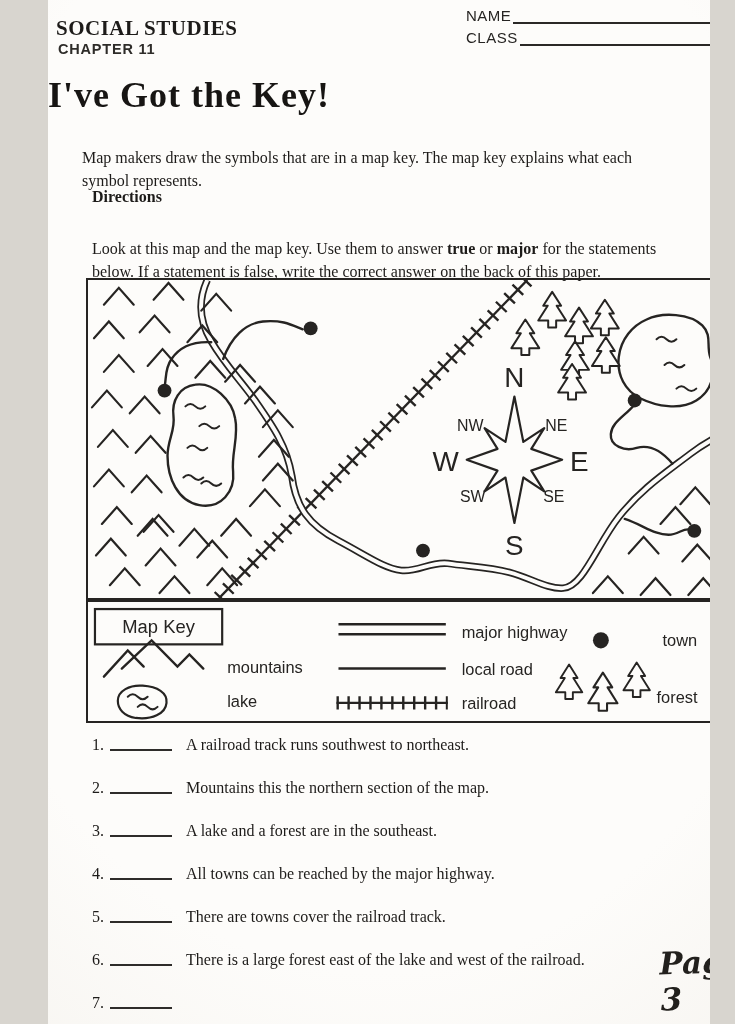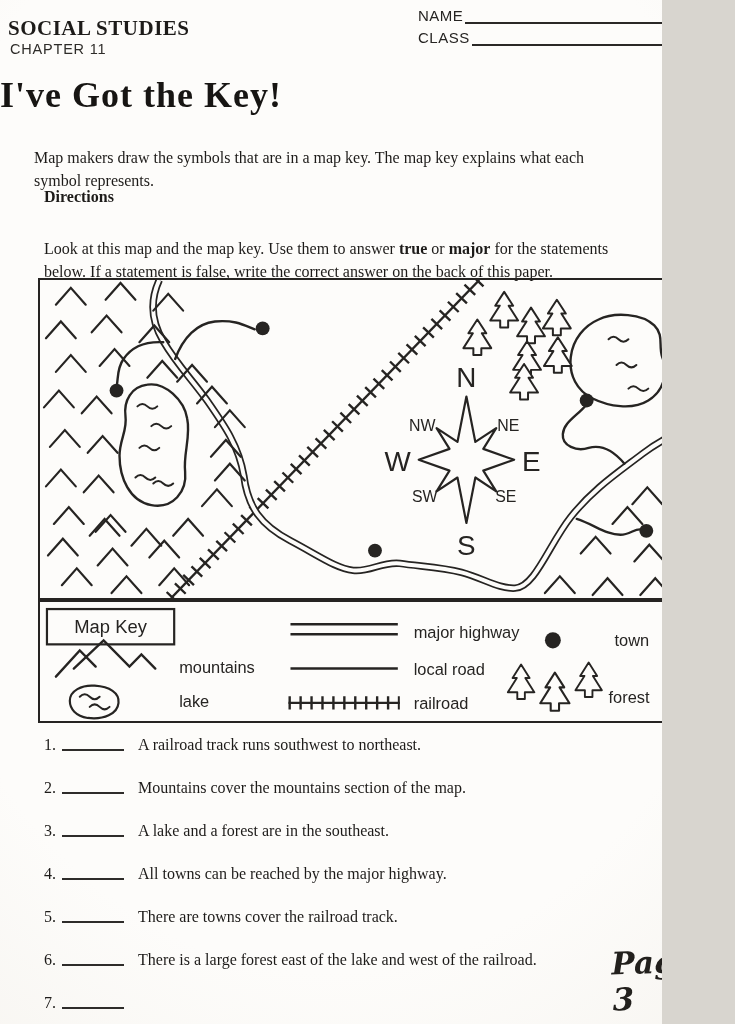--- a/index.html
+++ b/index.html
@@ -1,22 +1,22 @@
 <!DOCTYPE html>
 <html><head>
 <meta charset="utf-8">
 <style>
   html,body{margin:0;padding:0;background:#d8d5cf;}
   .sheet{
     position:relative;width:662px;height:1024px;overflow:hidden;
     background:radial-gradient(120% 100% at 50% 40%, #fdfcfa 55%, #f2efe9 100%);
-    font-family:"Liberation Serif",serif;color:#1d1b19;
+    font-family:"Liberation Serif",serif;color:#1d1b19;margin-left:48px;
   }
   .course{position:absolute;left:8px;top:16px;font-weight:bold;font-size:21px;letter-spacing:.5px;}
-  .chapter{position:absolute;left:10px;top:41px;font-family:"Liberation Sans",sans-serif;font-weight:normal;font-size:14.5px;letter-spacing:.8px;color:#2e2c29;}
+  .chapter{position:absolute;left:10px;top:41px;font-family:"Liberation Sans",sans-serif;font-weight:bold;font-size:14.5px;letter-spacing:.8px;color:#2e2c29;}
   .fields{position:absolute;left:418px;top:7px;width:248px;font-family:"Liberation Sans",sans-serif;font-size:15px;color:#262422;}
   .fieldrow{display:flex;align-items:flex-end;margin-bottom:5px;}
   .fieldrow .lbl{flex:none;letter-spacing:.5px;}
   .fieldrow .line{flex:1;border-bottom:2px solid #2a2826;height:14px;margin-left:2px;}
   .title{position:absolute;top:74px;left:0;width:100%;font-weight:bold;font-size:36px;letter-spacing:1px;color:#171513;}
   .intro{position:absolute;top:131px;left:34px;right:36px;font-size:16px;line-height:1.42;}
   .dir-h{position:absolute;top:188px;left:44px;font-size:16px;font-weight:bold;}
   .dir-p{position:absolute;top:221px;left:44px;right:28px;font-size:16px;line-height:1.45;}
   .map-box{position:absolute;top:278px;left:38px;width:662px;height:322px;border:2.5px solid #262422;box-sizing:border-box;background:transparent;}
   .key-box{position:absolute;top:600px;left:38px;width:662px;height:123px;border:2.5px solid #262422;box-sizing:border-box;}
@@ -221,21 +221,21 @@
 
   <div class="questions">
     <div class="q">
       <span class="num">1.</span>
       <span class="blank"></span>
       <span class="qtext">A railroad track runs southwest to northeast.</span>
     </div>
     <div class="q">
       <span class="num">2.</span>
       <span class="blank"></span>
-      <span class="qtext">Mountains cover the mountains section of the map.</span>
+      <span class="qtext">Mountains this the northern section of the map.</span>
     </div>
     <div class="q">
       <span class="num">3.</span>
       <span class="blank"></span>
       <span class="qtext">A lake and a forest are in the southeast.</span>
     </div>
     <div class="q">
       <span class="num">4.</span>
       <span class="blank"></span>
       <span class="qtext">All towns can be reached by the major highway.</span>

